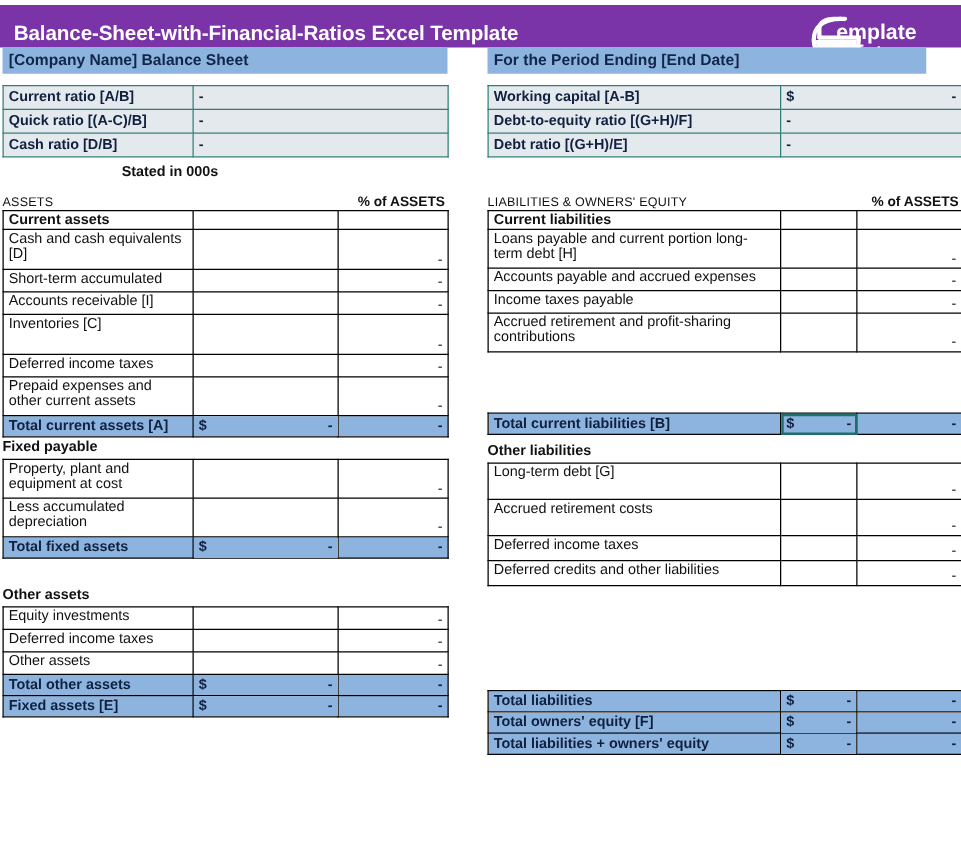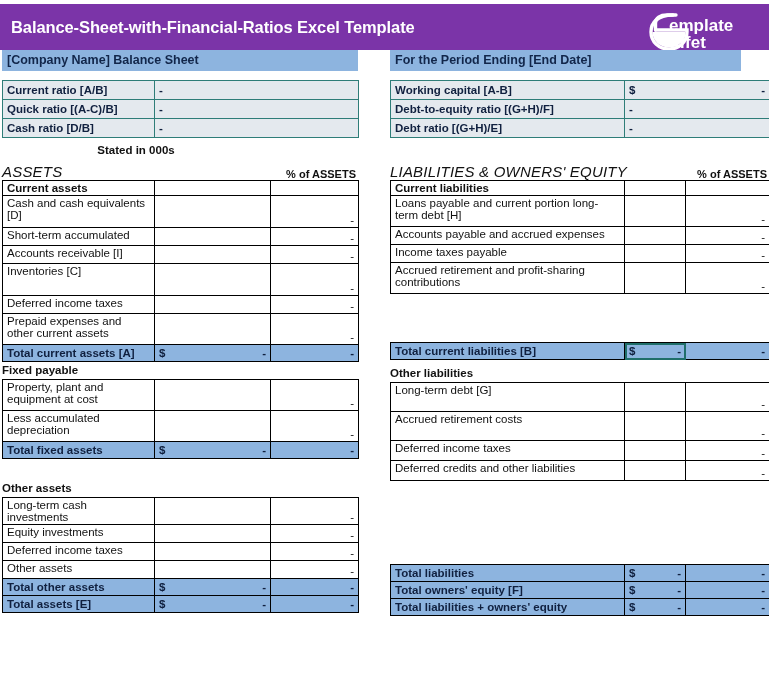--- a/index.html
+++ b/index.html
@@ -39,21 +39,21 @@
     width: 120px; height: 32px;
     margin-right: 6px;
     flex: none;
     text-align: center;
   }
   #brand-logo svg { display:block; }
 
   
   #sheet {
     position: absolute;
-    left: 0; top: 50px;
+    left: 0; top: 38px;
     width: 769px; height: 634px;
     background: #ffffff;
   }
 
   .panel { position: absolute; top: 0; }
   #panel-left  { left: 2px;   width: 356px; }
   #panel-right { left: 390px; width: 379px; }
 
   
   .band {
@@ -105,24 +105,23 @@
   }
 
   
   .sec-head {
     display: flex;
     justify-content: space-between;
     align-items: flex-end;
     height: 20px;
   }
   .sec-head .big {
-    font-size: 15px;
+    font-size: 10px;
     letter-spacing: 0.2px;
     color: #111;
-    font-style: italic;
   }
   .sec-head .pct {
     font-size: 11px;
     font-weight: bold;
     color: #111;
     padding-right: 2px;
   }
 
   
   table.body td {
@@ -308,25 +307,20 @@
 
     <div class="grouplabel">Other assets</div>
     <table class="grid body">
       <colgroup>
           <col style="width:152px">
           <col style="width:116px">
           <col style="width:88px">
         </colgroup>
       <tbody>
         <tr style="height:18px">
-          <td>Long-term cash investments</td>
-          <td class="num"></td>
-          <td class="num">-</td>
-        </tr>
-        <tr style="height:18px">
           <td>Equity investments</td>
           <td class="num"></td>
           <td class="num">-</td>
         </tr>
         <tr style="height:18px">
           <td>Deferred income taxes</td>
           <td class="num"></td>
           <td class="num">-</td>
         </tr>
         <tr style="height:18px">
@@ -336,21 +330,21 @@
         </tr>
         <tr class="total" style="height:17px">
           <td>Total other assets</td>
           <td class="money">
             <span>$</span>
             <span class="dash">-</span>
           </td>
           <td class="num">-</td>
         </tr>
         <tr class="total" style="height:17px">
-          <td>Total assets  [E]</td>
+          <td>Fixed assets  [E]</td>
           <td class="money">
             <span>$</span>
             <span class="dash">-</span>
           </td>
           <td class="num">-</td>
         </tr>
       </tbody>
     </table>
 
   </div>

